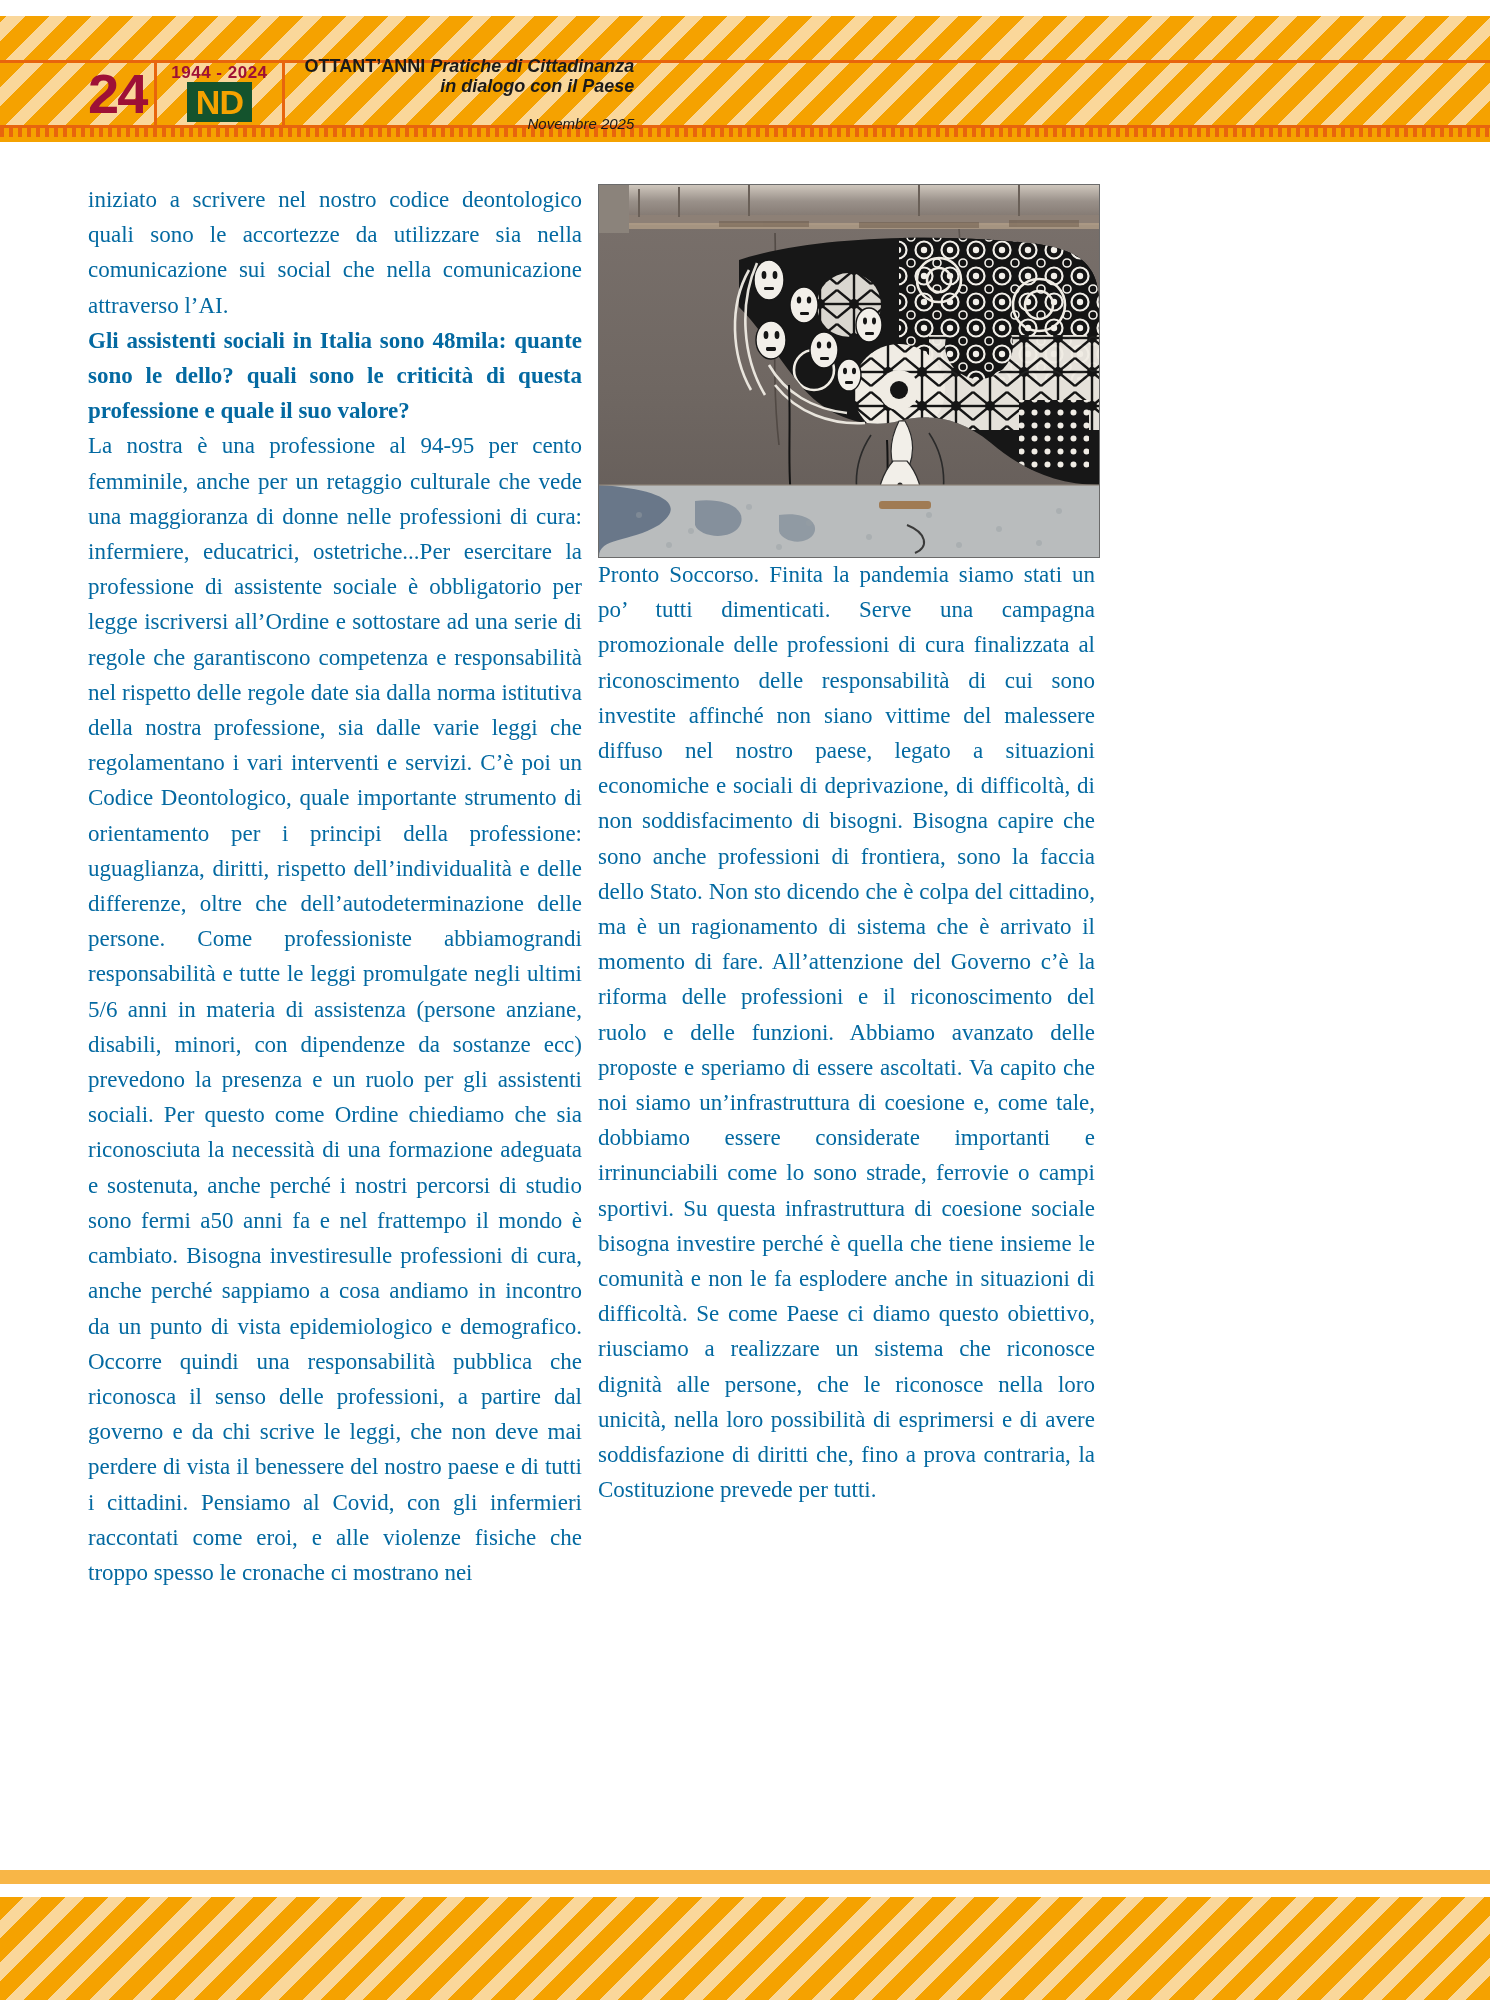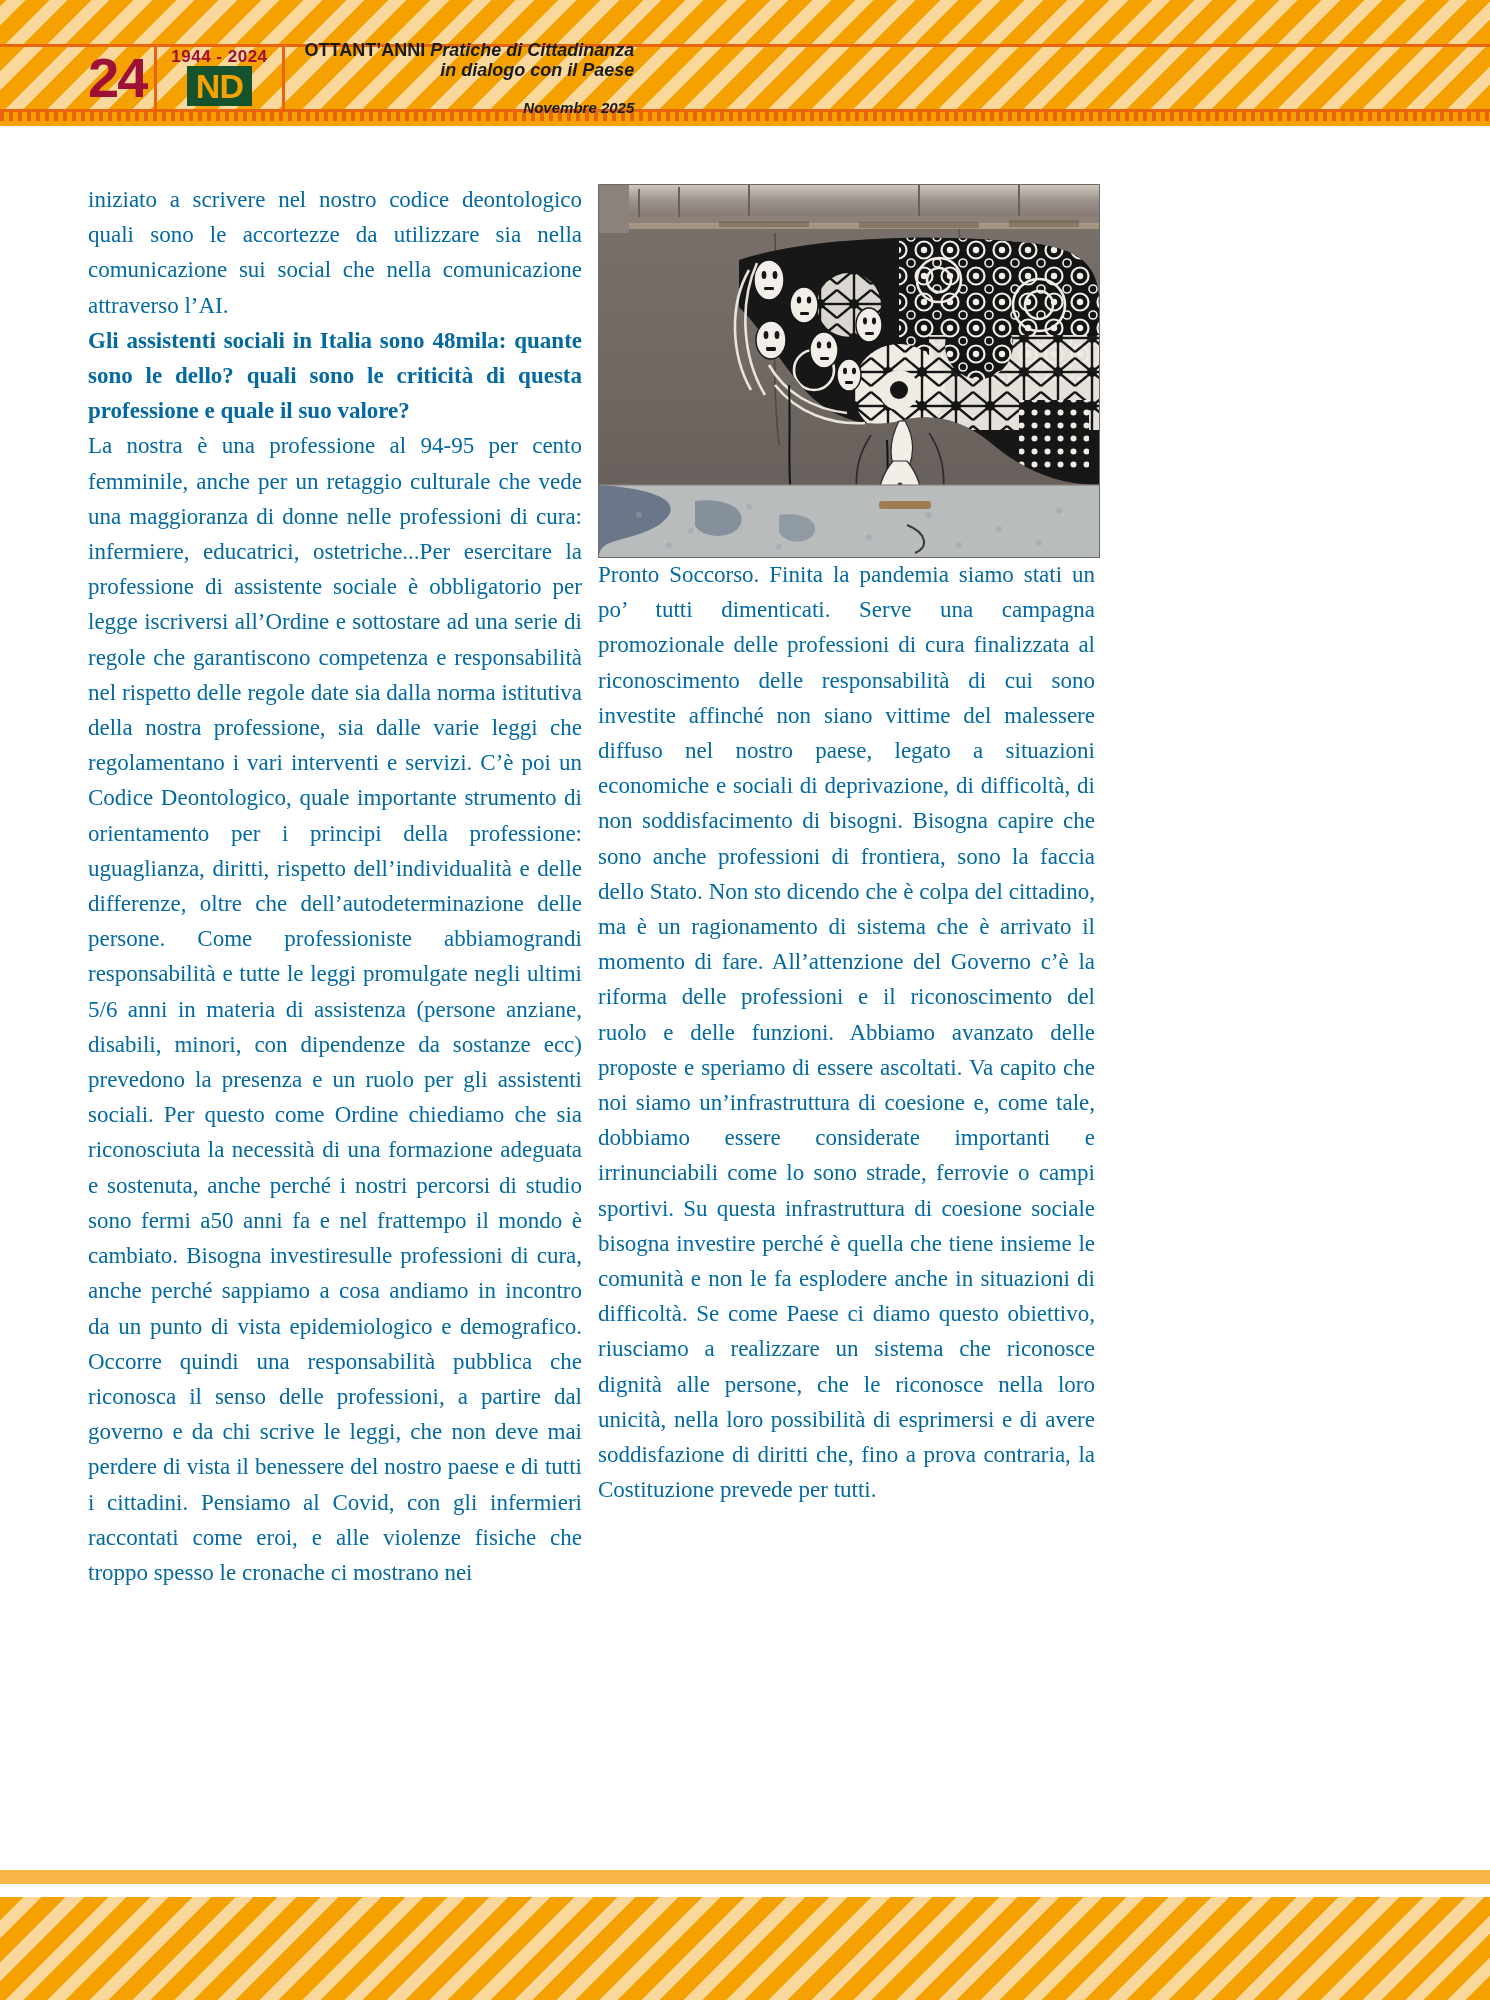--- a/index.html
+++ b/index.html
@@ -8,21 +8,21 @@
   }
   body {
     width: 1490px; height: 2000px;
     position: relative;
     font-family: "Liberation Serif", serif;
     overflow: hidden;
   }
 
   
   #masthead {
-    position: absolute; left: 0; top: 0; width: 1490px; height: 126px;
+    position: absolute; left: 0; top: 16px; width: 1490px; height: 126px;
   }
   .stripes {
     position: absolute; left: 0; width: 100%;
     background-color: #f5a200;
     background-image: repeating-linear-gradient(
        -45deg,
        #f5a200 0px, #f5a200 17px,
        #fad79a 17px, #fad79a 30px);
   }
   #stripe-top { top: 0; height: 44px; }
@@ -70,21 +70,21 @@
   }
   #title-block {
     margin-left: 12px; color: #1a1a1a;
     font-family: "Liberation Sans", sans-serif;
     line-height: 20px; padding-top: 2px; text-align: right;
   }
   #title-line1 { font-size: 18px; font-weight: bold; }
   #title-line1 .upper { font-style: normal; }
   #title-line1 .ital { font-style: italic; }
   #title-line2 { font-size: 18px; font-weight: bold; font-style: italic; }
-  #title-date { font-size: 15px; font-style: italic; font-weight: bold; margin-top: 18px; }
+  #title-date { font-size: 15px; font-style: italic; font-weight: normal; margin-top: 18px; }
 
   
   #content {
     position: absolute; left: 0; top: 126px;
     width: 1490px; height: 1744px;
   }
   .col {
     position: absolute; top: 56px;
     font-size: 23px;
     line-height: 35.2px;

